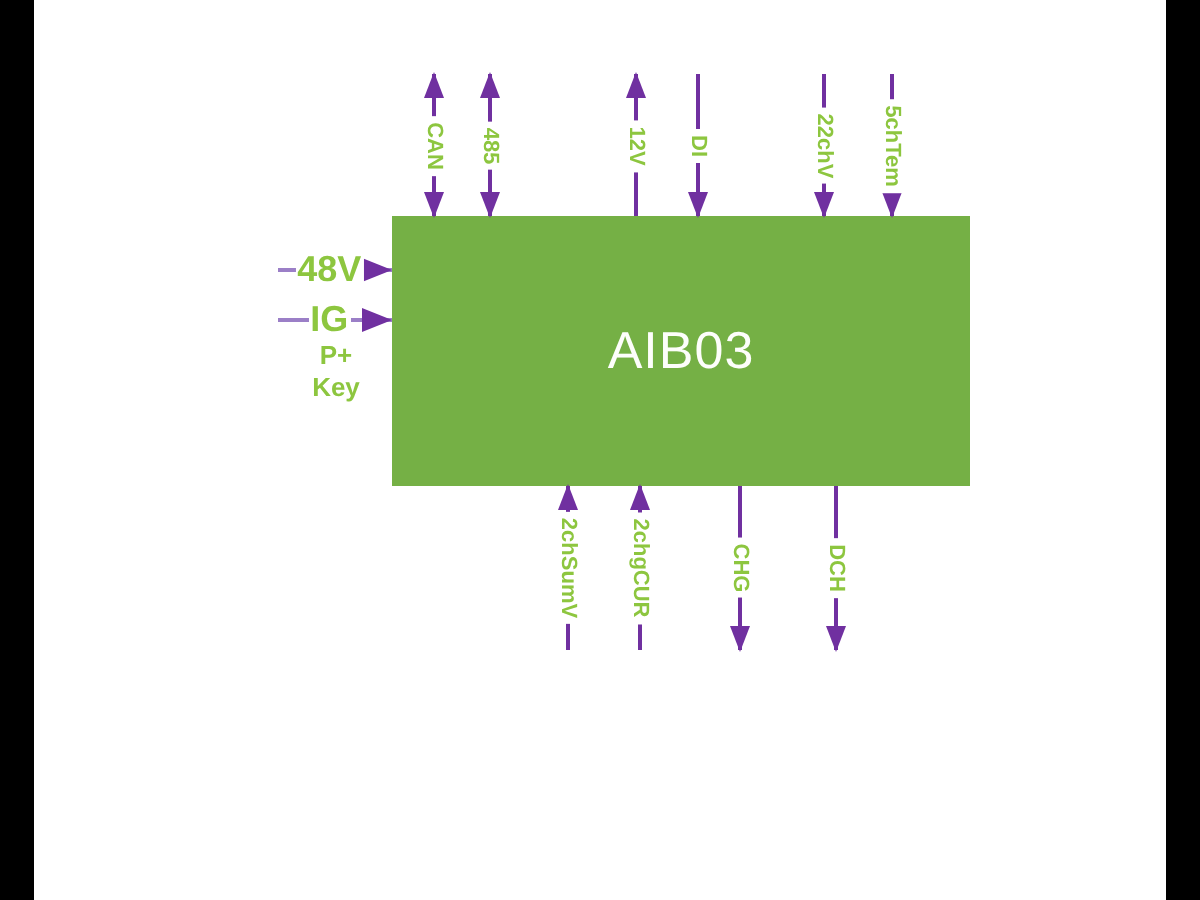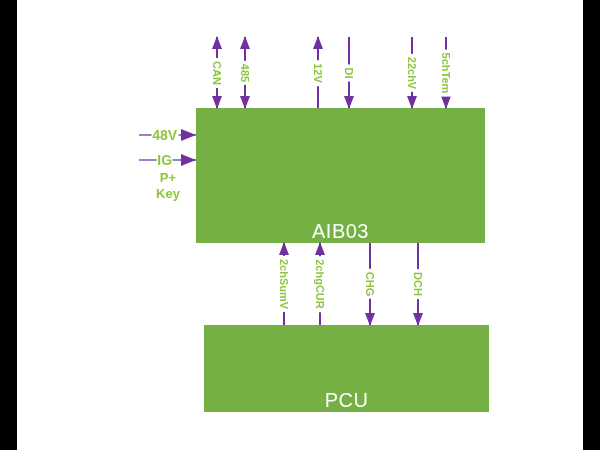--- a/index.html
+++ b/index.html
@@ -8,22 +8,22 @@
     background:#000; overflow:hidden;
     font-family:"Liberation Sans", sans-serif;
   }
   .canvas {
     position:absolute; left:17px; top:0; width:566px; height:450px;
     background:#ffffff;
   }
   
   .block {
     position:absolute; background:#75B045;
-    display:flex; align-items:flex-end; justify-content:center;
-    color:#fdfefb; font-size:20px; letter-spacing:0.5px;
+    display:flex; align-items:center; justify-content:center;
+    color:#fdfefb; font-size:26px; letter-spacing:0.5px;
   }
   .block-aib03 { left:179px; top:108px; width:289px; height:135px; }
   .block-pcu   { left:187px; top:325px; width:285px; height:87px; }
   
   .vconn { position:absolute; width:2px; }
   .vline { position:absolute; left:0; top:0; width:2px; height:100%; background:#7030A0; }
   .ah { position:absolute; width:0; height:0; }
   .ah-up {
     top:-1px; left:-4px;
     border-left:5px solid transparent; border-right:5px solid transparent;
@@ -45,39 +45,36 @@
   .hline { position:absolute; left:0; top:0; height:2px; width:100%; background:#9B7FC7; }
   .ah-right {
     top:-5px; right:0;
     border-top:6px solid transparent; border-bottom:6px solid transparent;
     border-left:15px solid #7030A0;
   }
   .hlabel {
     position:absolute; top:1px; left:45%;
     transform:translate(-50%,-50%);
     background:#ffffff; color:#8DC63F;
-    font-size:14px; font-weight:bold; white-space:nowrap; padding:0 1px;
+    font-size:18px; font-weight:bold; white-space:nowrap; padding:0 1px;
   }
   
   .note {
     position:absolute; left:128px; top:170px; width:46px;
     color:#8DC63F; font-size:13px; font-weight:bold;
     text-align:center; line-height:16px;
   }
 </style>
 </head>
 <body>
 
 <div class="canvas">
 
   <div class="block block-aib03">
     <span>AIB03</span>
-  </div>
-  <div class="block block-pcu">
-    <span>PCU</span>
   </div>
 
   <div class="vconn" style="left:199px; top:37px; height:71px;">
     <div class="vline"></div>
     <div class="ah ah-up"></div>
     <div class="ah ah-down"></div>
     <div class="vlabel">CAN</div>
   </div>
 
   <div class="vconn" style="left:227px; top:37px; height:71px;">

